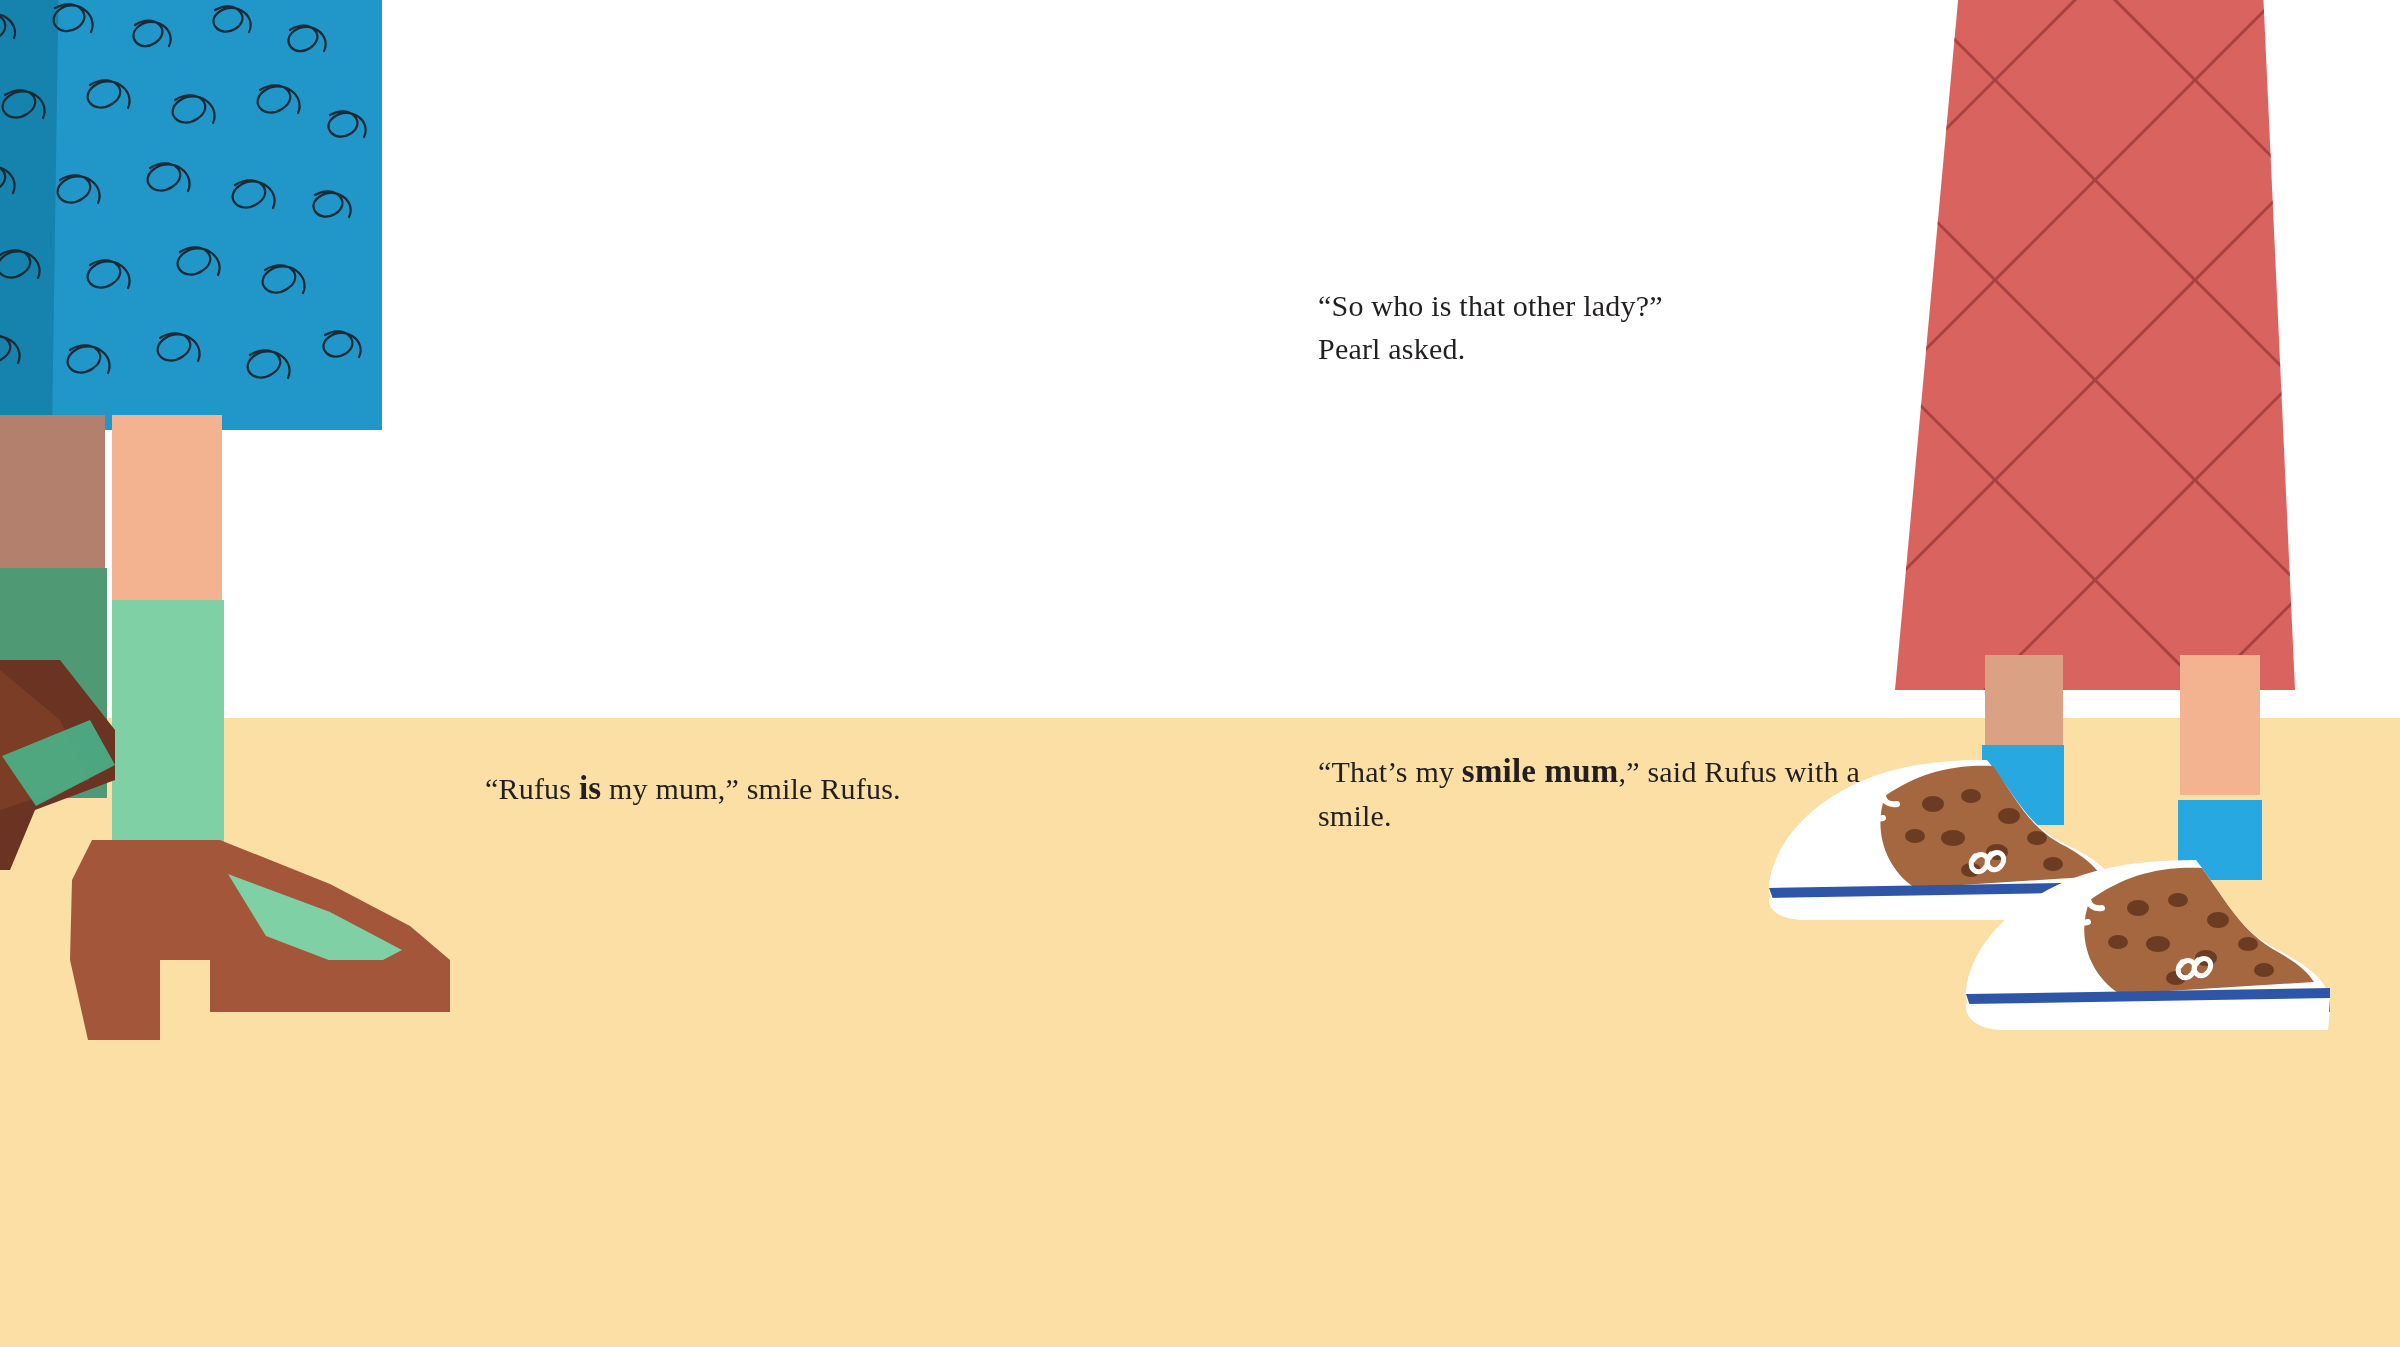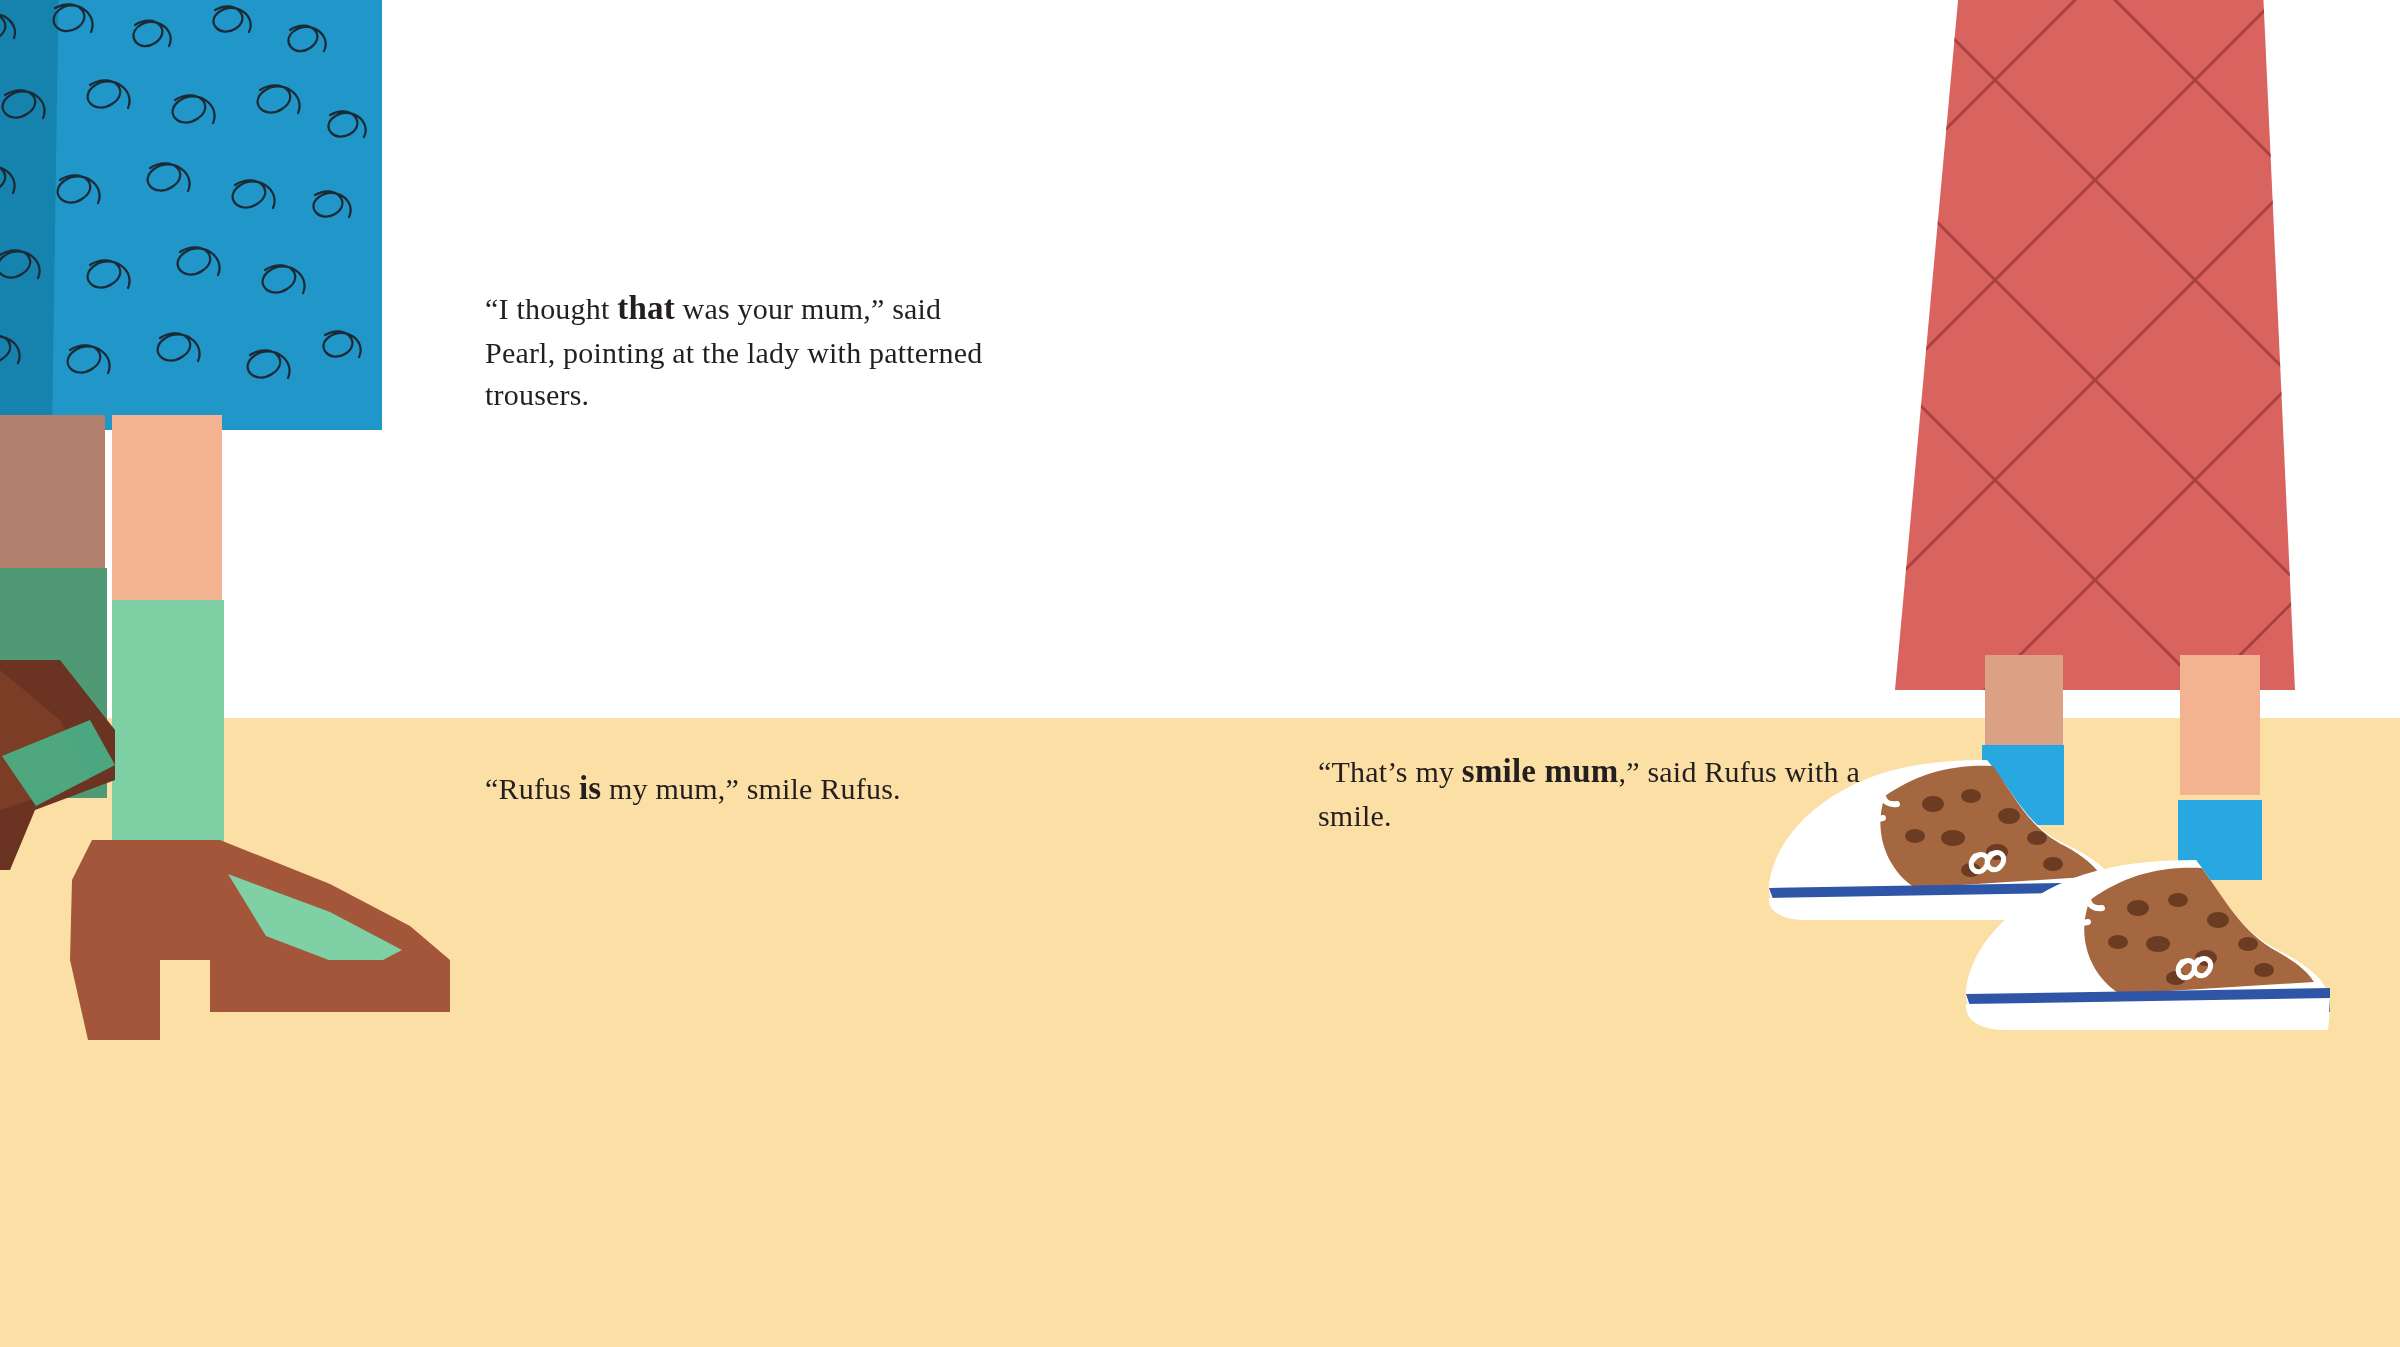--- a/index.html
+++ b/index.html
@@ -336,20 +336,23 @@
       <path d="M138 20 C122 32 126 50 142 48"></path>
       <path d="M122 38 C106 48 110 66 128 62"></path>
       <path d="M110 60 C94 70 100 88 116 84"></path>
     </g>
     <g stroke="#ffffff" stroke-width="5" fill="none" stroke-linecap="round">
       <path d="M220 106 c8 -12 20 -2 12 8 c-8 10 -20 -2 -10 -12"></path>
       <path d="M236 104 c8 -12 20 -2 12 8 c-8 10 -20 -2 -10 -12"></path>
     </g>
   </svg>
 
-  <div class="text-block" id="text-left-top"><span>“I thought </span><b>that</b><span> was your mum,” said Pearl, pointing at the lady with patterned trousers.</span></div>
-
+
+  <div class="text-block" id="text-right-top">
+      <div>“So who is that other lady?”</div>
+      <div>Pearl asked.</div>
+    </div>
 
   <div class="text-block" id="text-left-bot"><span>“Rufus </span><b>is</b><span> my mum,” smile Rufus.</span></div>
 
   <div class="text-block" id="text-right-bot"><span>“That’s my </span><b>smile mum</b><span>,” said Rufus with a smile.</span></div>
 
 </div>
 
 </body></html>

